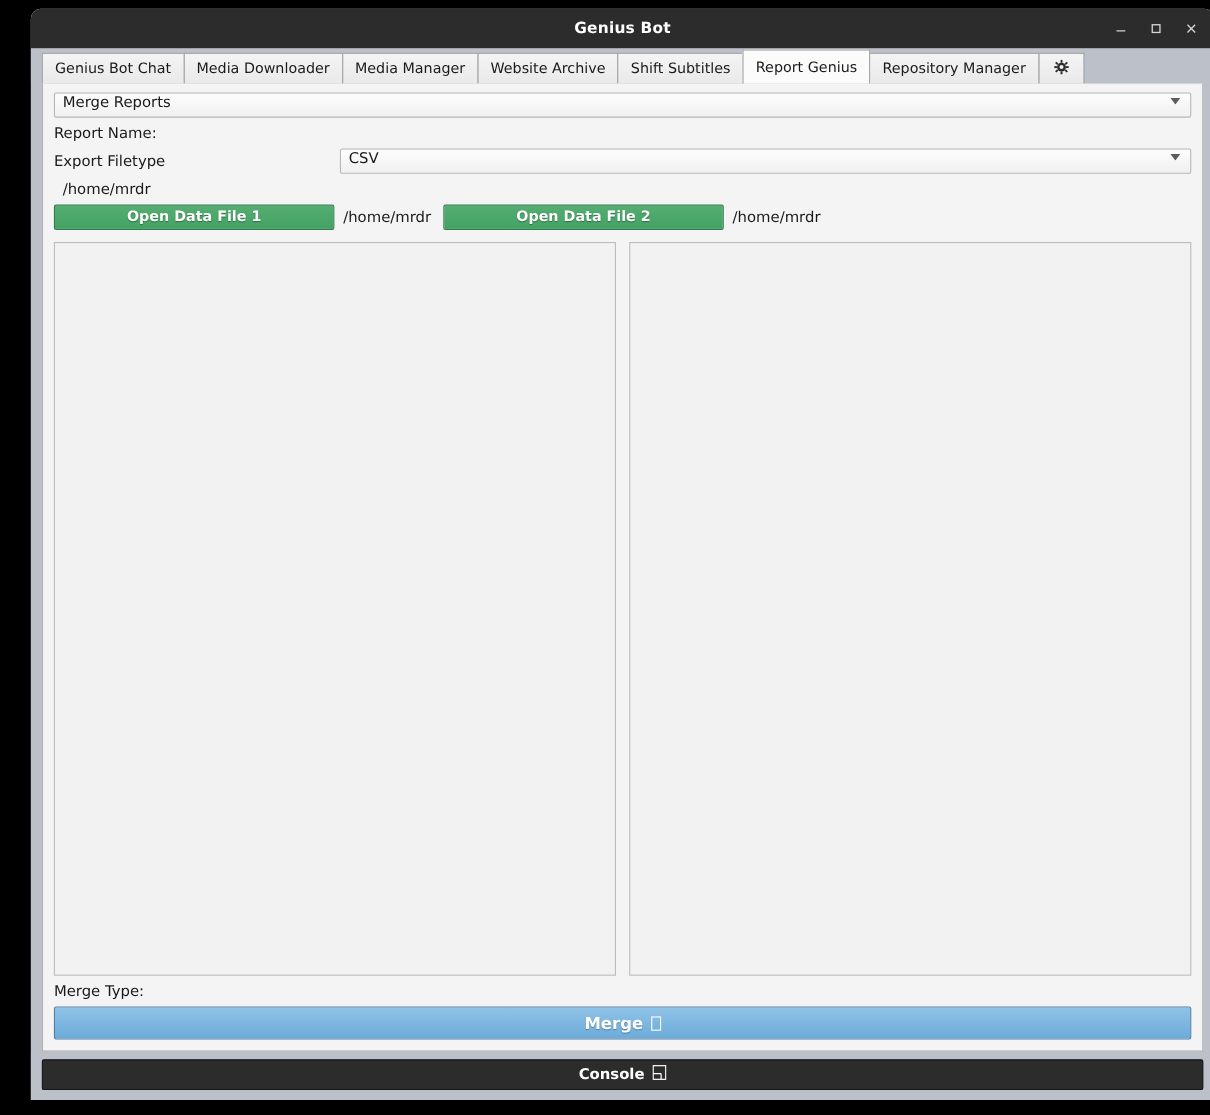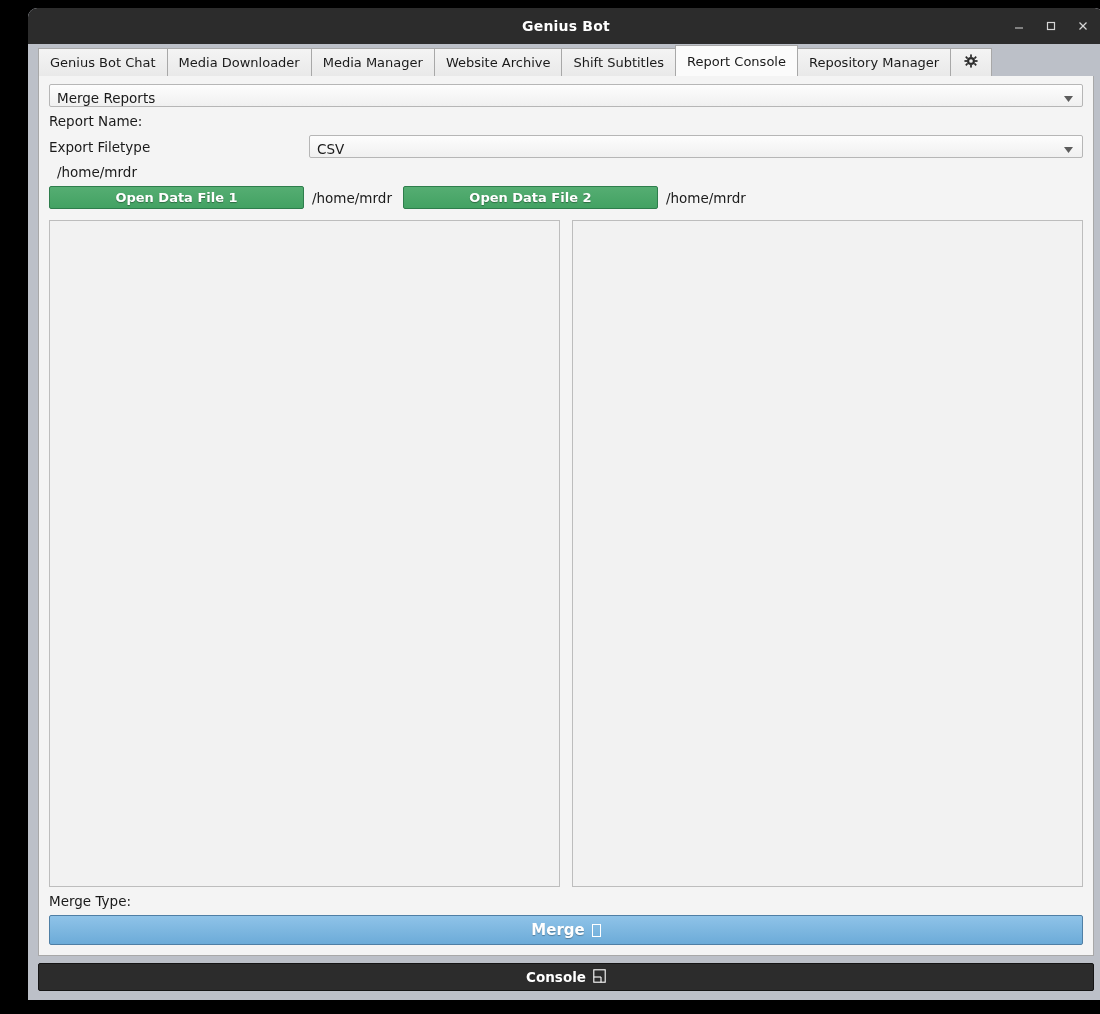--- a/index.html
+++ b/index.html
@@ -135,21 +135,21 @@
   }
 
   
   .combo {
     flex: 1 1 auto;
     height: 23px;
     background: linear-gradient(to bottom, #fdfdfd 0%, #f0f0f0 100%);
     border: 1px solid #b6b6b6;
     border-radius: 2px;
     display: flex;
-    align-items: flex-end;
+    align-items: flex-start;
     padding: 0 4px 0 7px;
     font-size: 13.5px;
     color: #1a1a1a;
     position: relative;
     cursor: default;
   }
   .combo .val { flex: 1 1 auto; }
   .combo .arrow {
     width: 14px; height: 14px;
     display: flex; align-items: center; justify-content: center;
@@ -304,21 +304,21 @@
     <div class="tab">
       <span>Media Manager</span>
     </div>
     <div class="tab">
       <span>Website Archive</span>
     </div>
     <div class="tab">
       <span>Shift Subtitles</span>
     </div>
     <div class="tab selected">
-      <span>Report Console</span>
+      <span>Report Genius</span>
     </div>
     <div class="tab">
       <span>Repository Manager</span>
     </div>
     <div class="tab gear">
       <span class="gear-glyph">
         <svg width="14" height="14" viewBox="0 0 16 16">
           <g fill="#2d2d2d">
             <rect x="7" y="0.5" width="2" height="3"></rect>
               <rect x="7" y="12.5" width="2" height="3"></rect>

